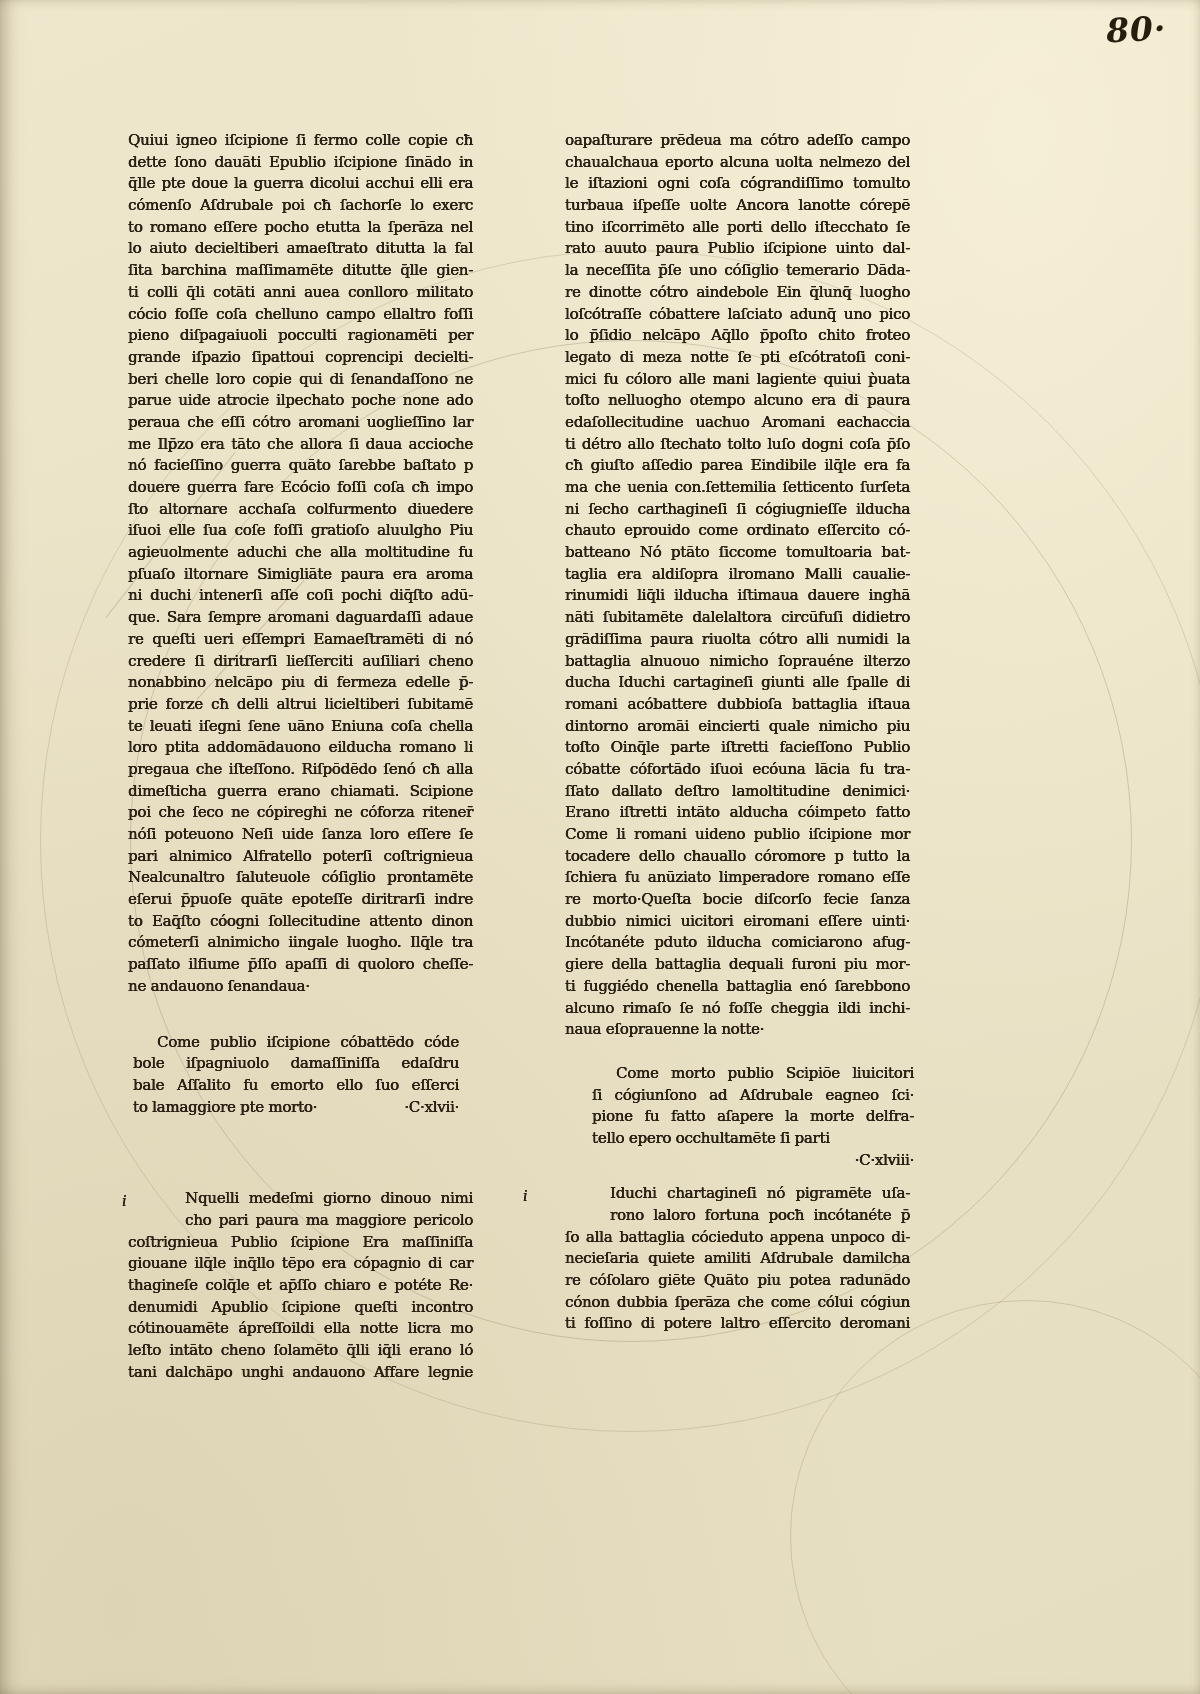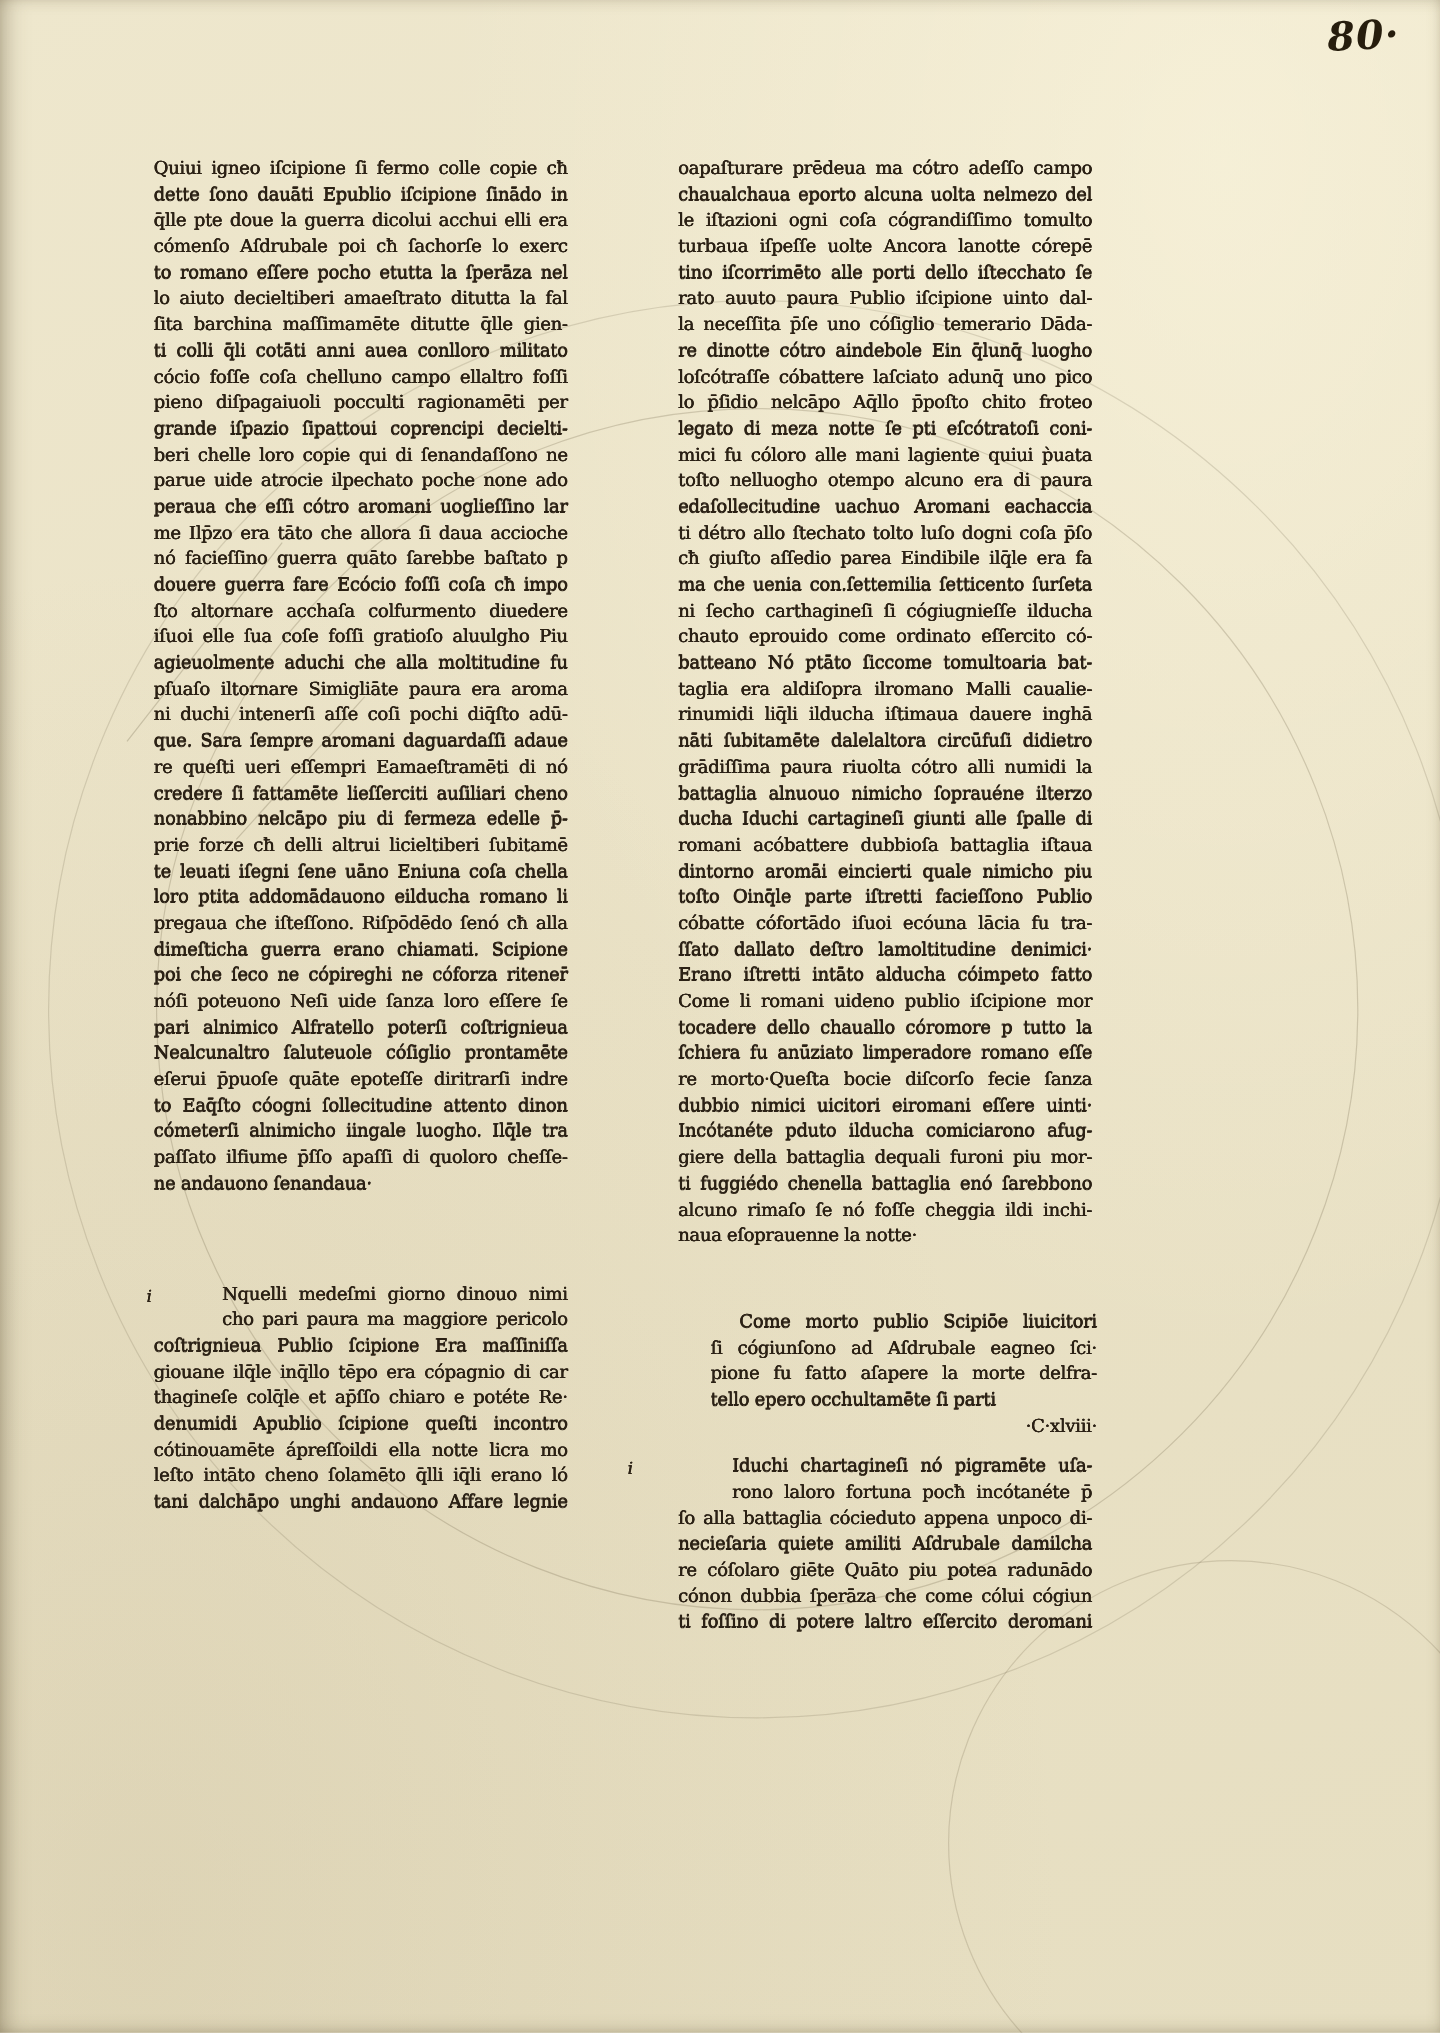--- a/index.html
+++ b/index.html
@@ -33,21 +33,21 @@
     text-shadow:0.35px 0 0 currentColor,0 0.25px 0 currentColor;}
   .col-left{left:128px;}
   .col-right{left:565px;}
 
   .line{text-align:justify;text-align-last:justify;height:21.7px;white-space:normal;}
   .line.loose{text-align-last:left;}
 
   .heading{display:block;}
   .heading-left{margin-top:34px;margin-left:5px;width:326px;}
   .heading-left .hjust .line:first-child{text-indent:24px;}
-  .heading-right{margin-top:50px;margin-left:27px;width:322px;}
+  .heading-right{margin-top:22px;margin-left:27px;width:322px;}
   .heading-right .hjust .line:first-child{text-indent:24px;}
   .hlast{display:flex;justify-content:space-between;height:21.7px;}
   .chnum-line{text-align:right;height:21.7px;}
 
   .para-wrap{position:relative;}
   .pw-left{margin-top:70px;}
   .pw-right{margin-top:12px;margin-left:0;}
   .para-initial .line:nth-child(1),
   .para-initial .line:nth-child(2){margin-left:var(--ind,57px);}
   .pw-right .para-initial{--ind:45px;}
@@ -87,38 +87,49 @@
         <div class="line">me Ilp̄zo era tāto che allora ſi daua accioche</div>
         <div class="line">nó facieſſino guerra quāto ſarebbe baſtato p</div>
         <div class="line">douere guerra fare Ecócio foſſi coſa cħ impo</div>
         <div class="line">ſto altornare acchaſa colfurmento diuedere</div>
         <div class="line">iſuoi elle ſua coſe foſſi gratioſo aluulgho Piu</div>
         <div class="line">agieuolmente aduchi che alla moltitudine fu</div>
         <div class="line">pſuaſo iltornare Simigliāte paura era aroma</div>
         <div class="line">ni duchi intenerſi aſſe coſi pochi diq̄ſto adū-</div>
         <div class="line">que. Sara ſempre aromani daguardaſſi adaue</div>
         <div class="line">re queſti ueri eſſempri Eamaeſtramēti di nó</div>
-        <div class="line">credere ſi fattamēte lieſſerciti auſiliari cheno</div>
+        <div class="line">credere ſi diritrarſi lieſſerciti auſiliari cheno</div>
         <div class="line">nonabbino nelcāpo piu di fermeza edelle p̄-</div>
         <div class="line">prie forze cħ delli altrui licieltiberi ſubitamē</div>
         <div class="line">te leuati iſegni ſene uāno Eniuna coſa chella</div>
         <div class="line">loro ptita addomādauono eilducha romano li</div>
         <div class="line">pregaua che iſteſſono. Riſpōdēdo ſenó cħ alla</div>
         <div class="line">dimeſticha guerra erano chiamati. Scipione</div>
         <div class="line">poi che ſeco ne cópireghi ne cóforza ritener̄</div>
         <div class="line">nóſi poteuono Neſi uide ſanza loro eſſere ſe</div>
         <div class="line">pari alnimico Alfratello poterſi coſtrignieua</div>
         <div class="line">Nealcunaltro ſaluteuole cóſiglio prontamēte</div>
         <div class="line">eſerui p̄puoſe quāte epoteſſe diritrarſi indre</div>
         <div class="line">to Eaq̄ſto cóogni ſollecitudine attento dinon</div>
         <div class="line">cómeterſi alnimicho iingale luogho. Ilq̄le tra</div>
         <div class="line">paſſato ilfiume p̄ſſo apaſſi di quoloro cheſſe-</div>
         <div class="line loose">ne andauono ſenandaua·</div>
       </div>
 
+    <div class="heading heading-left">
+      <div class="hjust">
+          <div class="line">Come publio iſcipione cóbattēdo códe</div>
+          <div class="line">bole iſpagniuolo damaſſiniſſa edaſdru</div>
+          <div class="line">bale Aſſalito fu emorto ello ſuo eſſerci</div>
+        </div>
+      <div class="hlast">
+        <span class="loose">to lamaggiore pte morto·</span>
+        <span class="chnum">·C·xlvii·</span>
+      </div>
+    </div>
 
     <div class="para-wrap pw-left">
       <span class="guide">i</span>
       <div class="para para-initial">
           <div class="line">Nquelli medeſmi giorno dinouo nimi</div>
           <div class="line">cho pari paura ma maggiore pericolo</div>
           <div class="line">coſtrignieua Publio ſcipione Era maſſiniſſa</div>
           <div class="line">giouane ilq̄le inq̄llo tēpo era cópagnio di car</div>
           <div class="line">thagineſe colq̄le et ap̄ſſo chiaro e potéte Re·</div>
           <div class="line">denumidi Apublio ſcipione queſti incontro</div>

